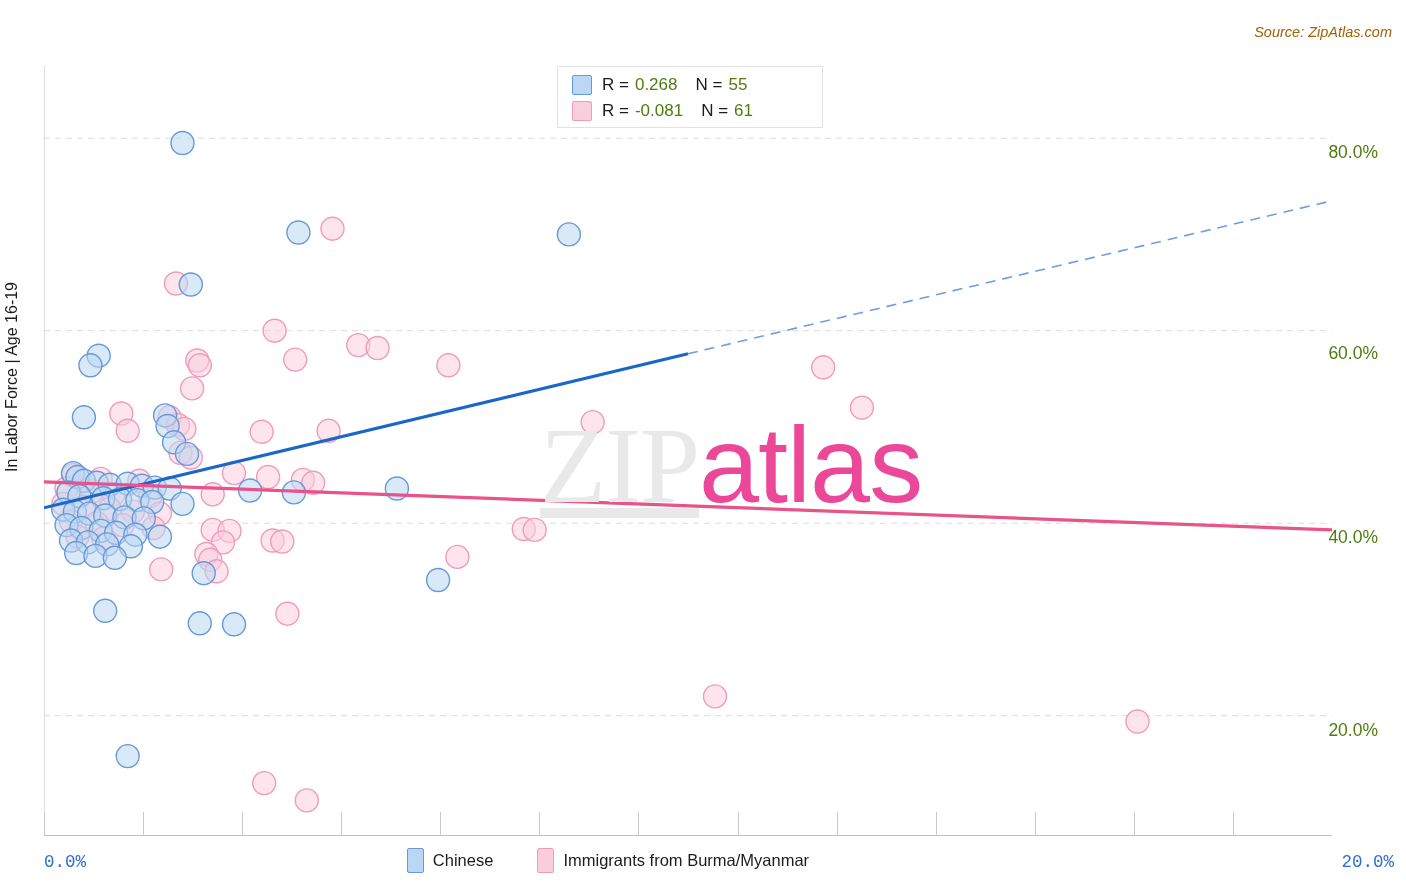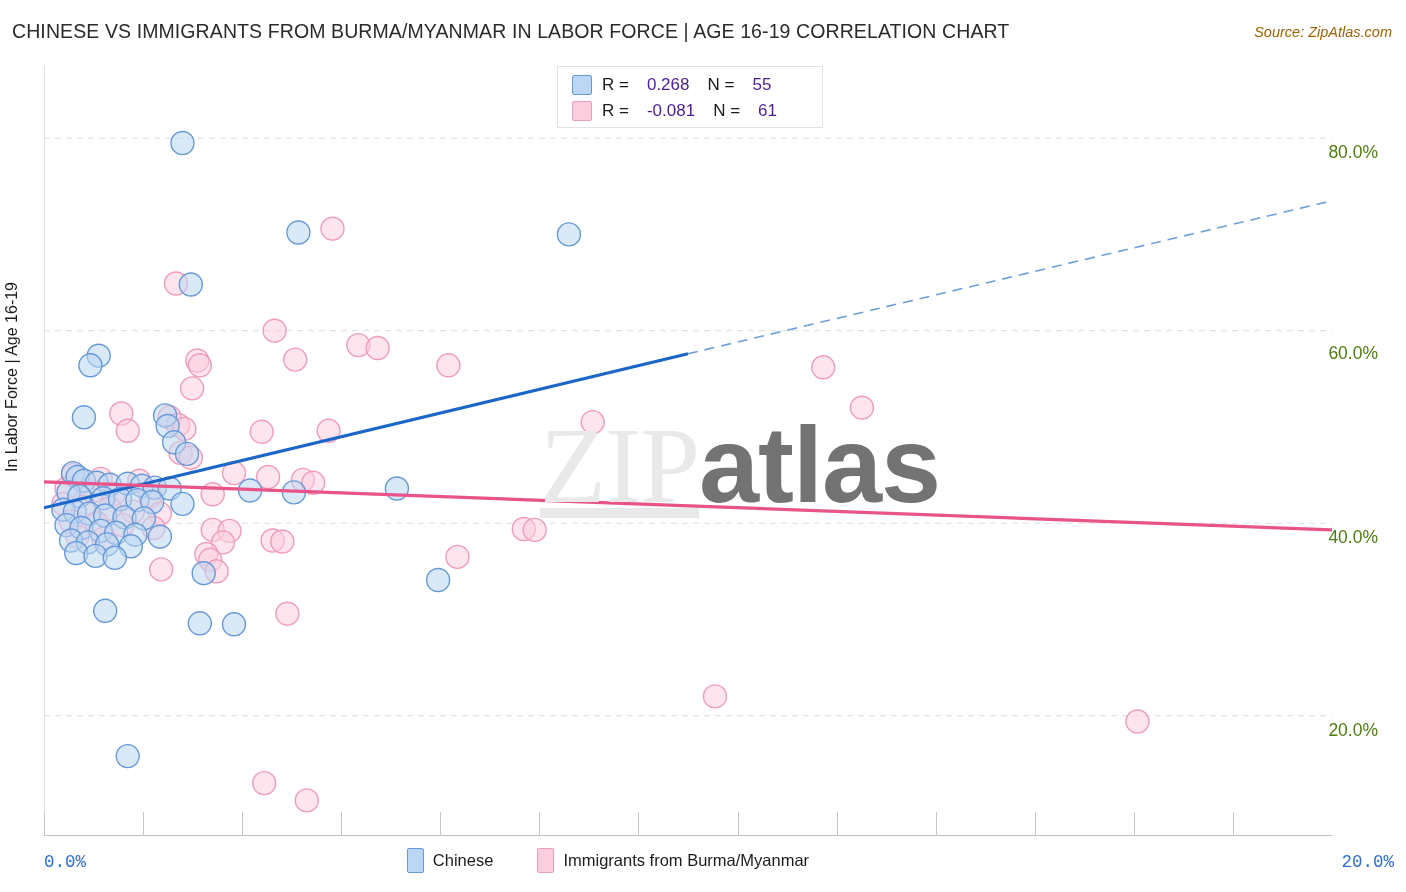--- a/index.html
+++ b/index.html
@@ -69,21 +69,21 @@
   #watermark {
     position: absolute;
     left: 540px; top: 402px;
     font-size: 108px;
     letter-spacing: -1px;
     pointer-events: none;
     user-select: none;
     white-space: nowrap;
   }
   #watermark .wm-zip { color: #e9e9e9; font-family: "Liberation Serif", serif; text-decoration: underline; }
-  #watermark .wm-atlas { color: #737373; font-family: "Liberation Sans", sans-serif; font-weight: bold; }
+  #watermark .wm-atlas { color: #ec4899; font-family: "Liberation Sans", sans-serif; }
 
   #stats-legend {
     position: absolute;
     left: 557px; top: 66px;
     width: 266px; height: 62px;
     background: rgba(255,255,255,0.94);
     border: 1px solid #e2e2e2;
     z-index: 6;
     padding: 5px 0 0 0;
   }
@@ -96,21 +96,21 @@
   }
   .stat-swatch {
     width: 20px; height: 20px;
     border-radius: 2px;
     margin-right: 10px;
     flex: 0 0 auto;
   }
   .sw-blue { background: #bcd7f3; border: 1px solid #6699d8; }
   .sw-pink { background: #fbcede; border: 1px solid #ef9bbb; }
   .stat-k { color: #1c1c1c; }
-  .stat-v { color: #4c1d95; margin-left: 18px; }
+  .stat-v { color: #4d7c0f; margin-left: 6px; }
   .stat-gap { display:inline-block; width: 18px; }
 
   #series-legend {
     position: absolute;
     left: 0; top: 848px;
     width: 1216px;
     display: flex;
     justify-content: center;
     align-items: center;
     gap: 44px;
@@ -119,21 +119,20 @@
   .legend-chip { width: 17px; height: 25px; border-radius: 2px; }
   .chip-blue { background: #bcd7f3; border: 1px solid #6699d8; }
   .chip-pink { background: #fbcede; border: 1px solid #ef9bbb; }
   .legend-text { font-size: 16.5px; color: #1c1c1c; white-space: nowrap; }
 </style>
 </head>
 <body>
 
 <div id="app">
 
-  <div id="chart-title">CHINESE VS IMMIGRANTS FROM BURMA/MYANMAR IN LABOR FORCE | AGE 16-19 CORRELATION CHART</div>
   <div id="source-note">Source: ZipAtlas.com</div>
 
   <div id="y-axis-title">In Labor Force | Age 16-19</div>
 
   <div id="plot">
     <svg id="plot-svg" viewBox="0 0 1288 770" preserveAspectRatio="none">
       <g id="gridlines">
           <line x1="0" y1="72.1875" x2="1288" y2="72.1875" stroke="#dddddd" stroke-width="1" stroke-dasharray="6 5"></line>
           <line x1="0" y1="264.6875" x2="1288" y2="264.6875" stroke="#dddddd" stroke-width="1" stroke-dasharray="6 5"></line>
           <line x1="0" y1="457.1875" x2="1288" y2="457.1875" stroke="#dddddd" stroke-width="1" stroke-dasharray="6 5"></line>

